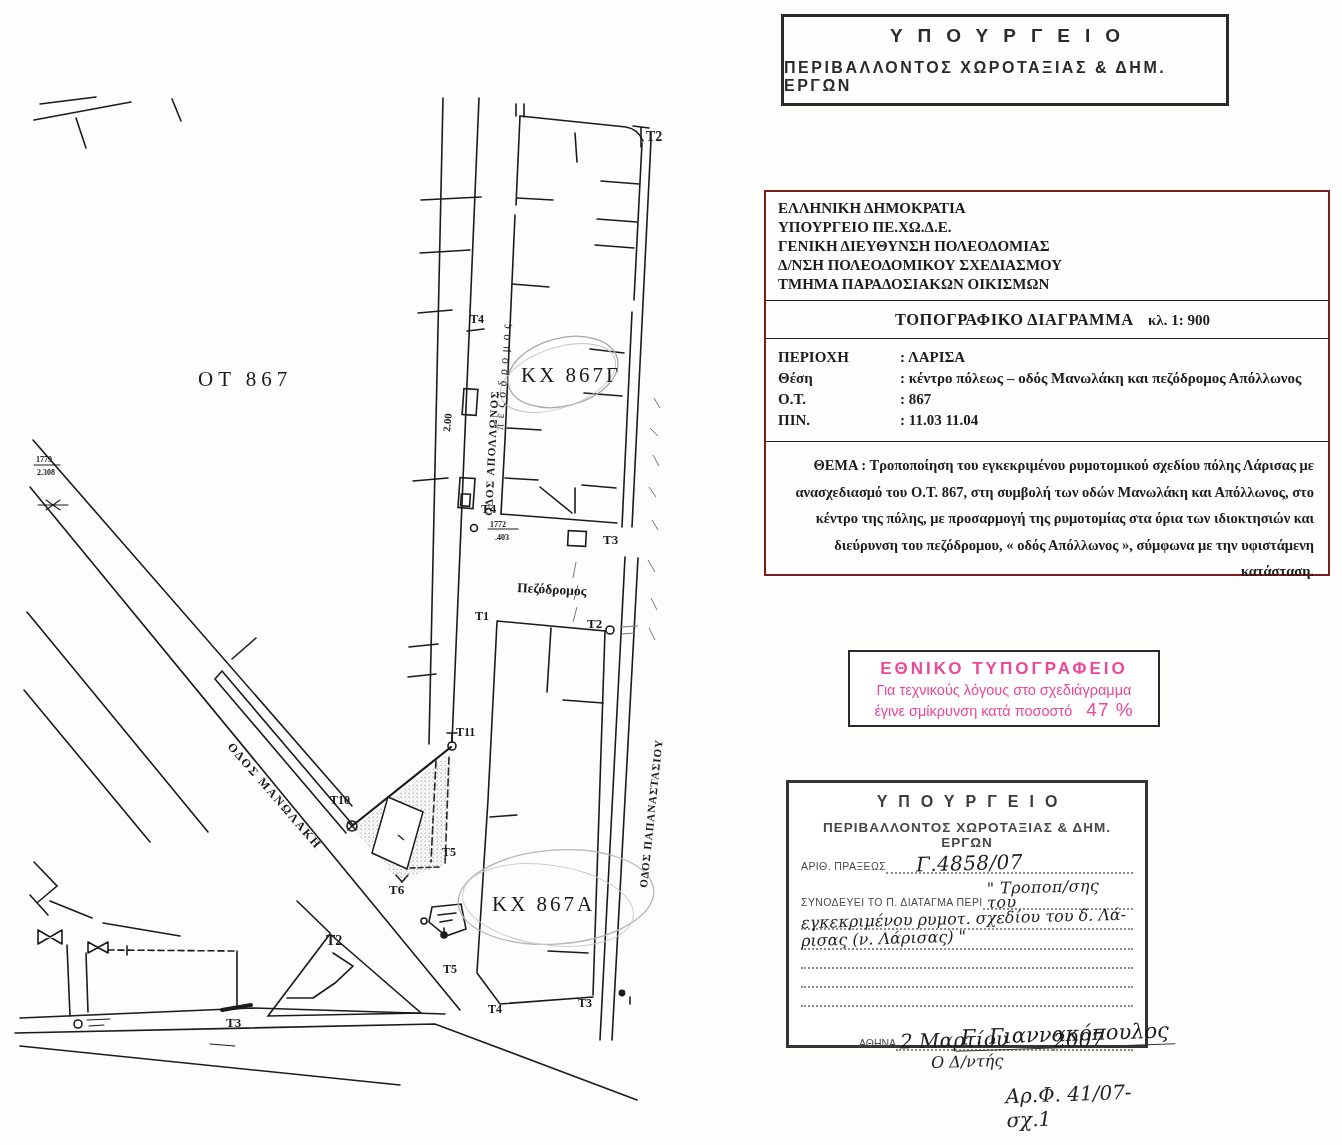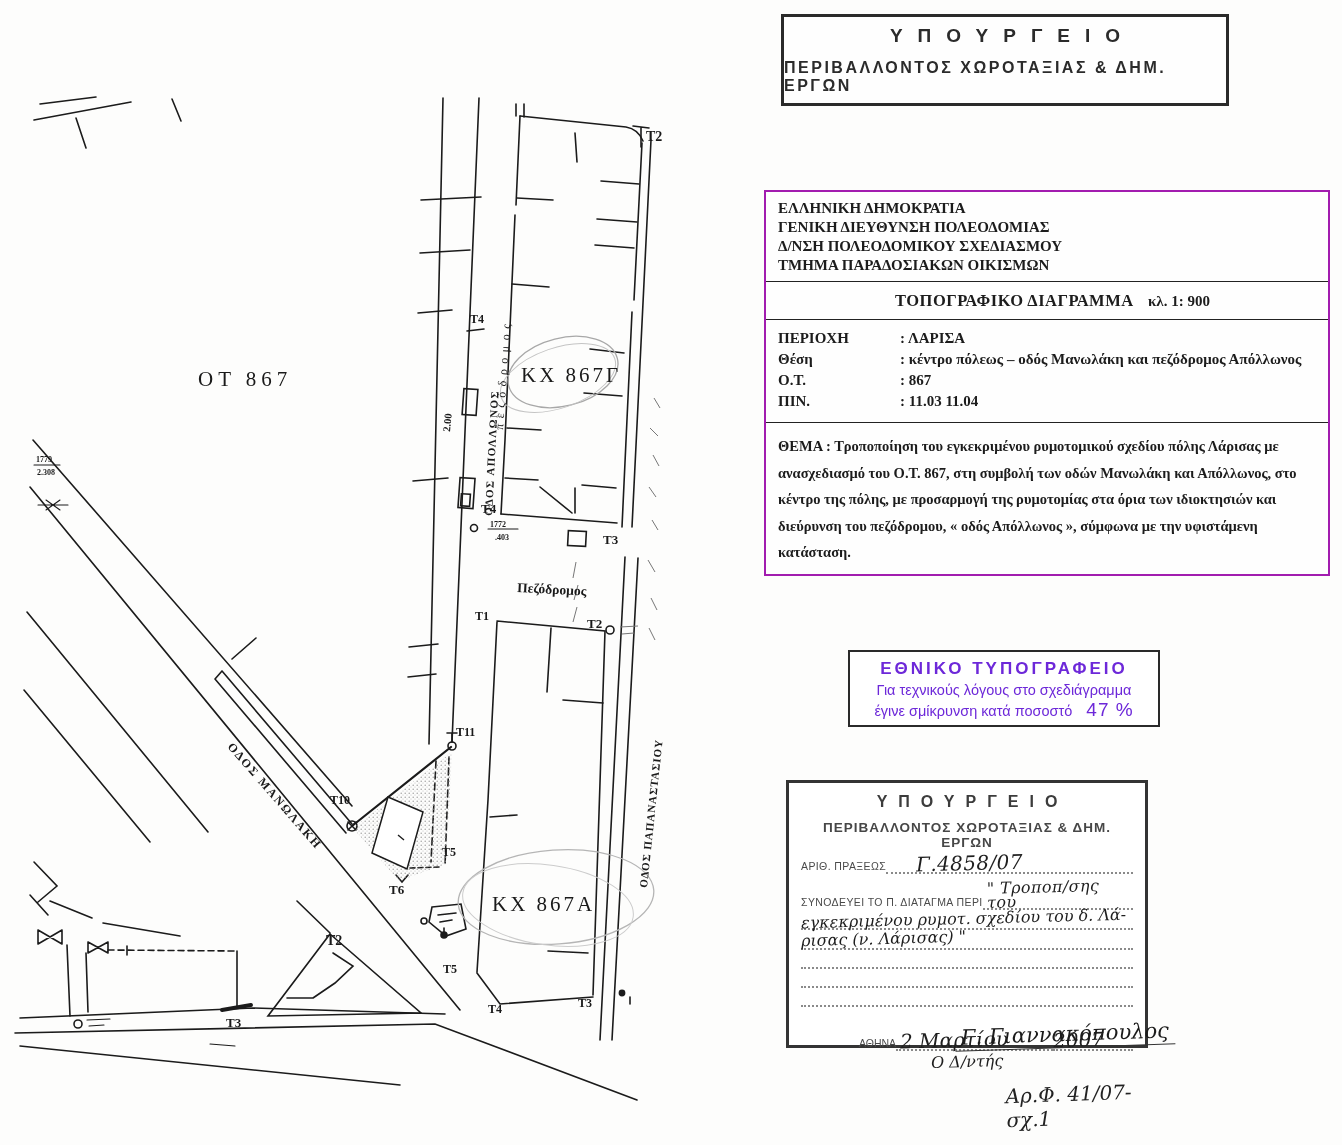--- a/index.html
+++ b/index.html
@@ -10,35 +10,35 @@
   svg .tiny{font-size:8px;font-weight:bold;}
   
   .stamp-top{position:absolute;left:781px;top:14px;width:442px;height:86px;
              border:3px solid #2a2a2a;background:#fefefe;
              display:flex;flex-direction:column;justify-content:center;align-items:center;
              font-family:"Liberation Sans", sans-serif;color:#2b2b2b;}
   .stamp-top .l1{font-size:19px;font-weight:bold;letter-spacing:15px;text-indent:15px;}
   .stamp-top .l2{font-size:16px;font-weight:bold;letter-spacing:2.5px;margin-top:12px;}
   
   .info-box{position:absolute;left:764px;top:190px;width:566px;height:386px;
-            border:2px solid #a21caf;background:#fefefe;box-sizing:border-box;}
+            border:2px solid #7f1d1d;background:#fefefe;box-sizing:border-box;}
   .agency{padding:7px 10px 6px 12px;font-weight:bold;font-size:15px;line-height:19px;}
   .rule{border-top:1.6px solid #222;}
   .titlerow{display:flex;align-items:center;padding:9px 0 8px 105px;font-weight:bold;margin-left:24px;}
   .titlerow .t{font-size:16.5px;letter-spacing:.5px;}
   .titlerow .s{margin-left:auto;padding-right:118px;font-size:15px;}
   .fields{padding:8px 10px 10px 12px;font-weight:bold;font-size:15px;}
   .frow{display:flex;line-height:21px;}
   .frow .fl{width:98px;flex:none;}
   .frow .fv{flex:1;margin-left:24px;}
-  .theme{padding:10px 14px 0 12px;font-weight:bold;font-size:14.5px;line-height:26.5px;text-align:left;}
+  .theme{padding:10px 14px 0 12px;font-weight:bold;font-size:14.5px;line-height:26.5px;text-align:right;}
   
   .print-box{position:absolute;left:848px;top:650px;width:312px;height:77px;
              border:2px solid #2a2a2a;background:#fff;box-sizing:border-box;
-             font-family:"Liberation Sans", sans-serif;color:#6d28d9;text-align:center;}
+             font-family:"Liberation Sans", sans-serif;color:#ec4899;text-align:center;}
   .print-box .pt{font-size:17px;font-weight:bold;letter-spacing:3px;margin-top:7px;}
   .print-box .pl{font-size:14.5px;margin-top:3px;}
   .print-box .pl2{font-size:14.5px;margin-top:1px;text-align:center;}
   .print-box .pct{font-size:19px;letter-spacing:1px;margin-left:14px;}
   
   .decree-box{position:absolute;left:786px;top:780px;width:362px;height:268px;
               border:3px solid #343434;background:#fff;box-sizing:border-box;
               font-family:"Liberation Sans", sans-serif;color:#4a4a4a;padding:10px 12px 0 12px;}
   .decree-box .d1{text-align:center;font-size:16px;font-weight:bold;letter-spacing:11px;text-indent:11px;color:#3c3c3c;}
   .decree-box .d2{text-align:center;font-size:13.5px;font-weight:bold;letter-spacing:1px;margin-top:9px;color:#474747;}
@@ -199,20 +199,21 @@
   </svg>
 
   <div class="stamp-top">
     <div class="l1">ΥΠΟΥΡΓΕΙΟ</div>
     <div class="l2">ΠΕΡΙΒΑΛΛΟΝΤΟΣ ΧΩΡΟΤΑΞΙΑΣ &amp; ΔΗΜ. ΕΡΓΩΝ</div>
   </div>
 
   <div class="info-box">
     <div class="agency">
       <div>ΕΛΛΗΝΙΚΗ  ΔΗΜΟΚΡΑΤΙΑ</div>
+      <div>ΥΠΟΥΡΓΕΙΟ ΠΕ.ΧΩ.Δ.Ε.</div>
       <div>ΓΕΝΙΚΗ ΔΙΕΥΘΥΝΣΗ ΠΟΛΕΟΔΟΜΙΑΣ</div>
       <div>Δ/ΝΣΗ ΠΟΛΕΟΔΟΜΙΚΟΥ ΣΧΕΔΙΑΣΜΟΥ</div>
       <div>ΤΜΗΜΑ ΠΑΡΑΔΟΣΙΑΚΩΝ ΟΙΚΙΣΜΩΝ</div>
     </div>
     <div class="rule"></div>
     <div class="titlerow">
       <span class="t">ΤΟΠΟΓΡΑΦΙΚΟ ΔΙΑΓΡΑΜΜΑ</span>
       <span class="s">κλ.  1: 900</span>
     </div>
     <div class="rule"></div>

